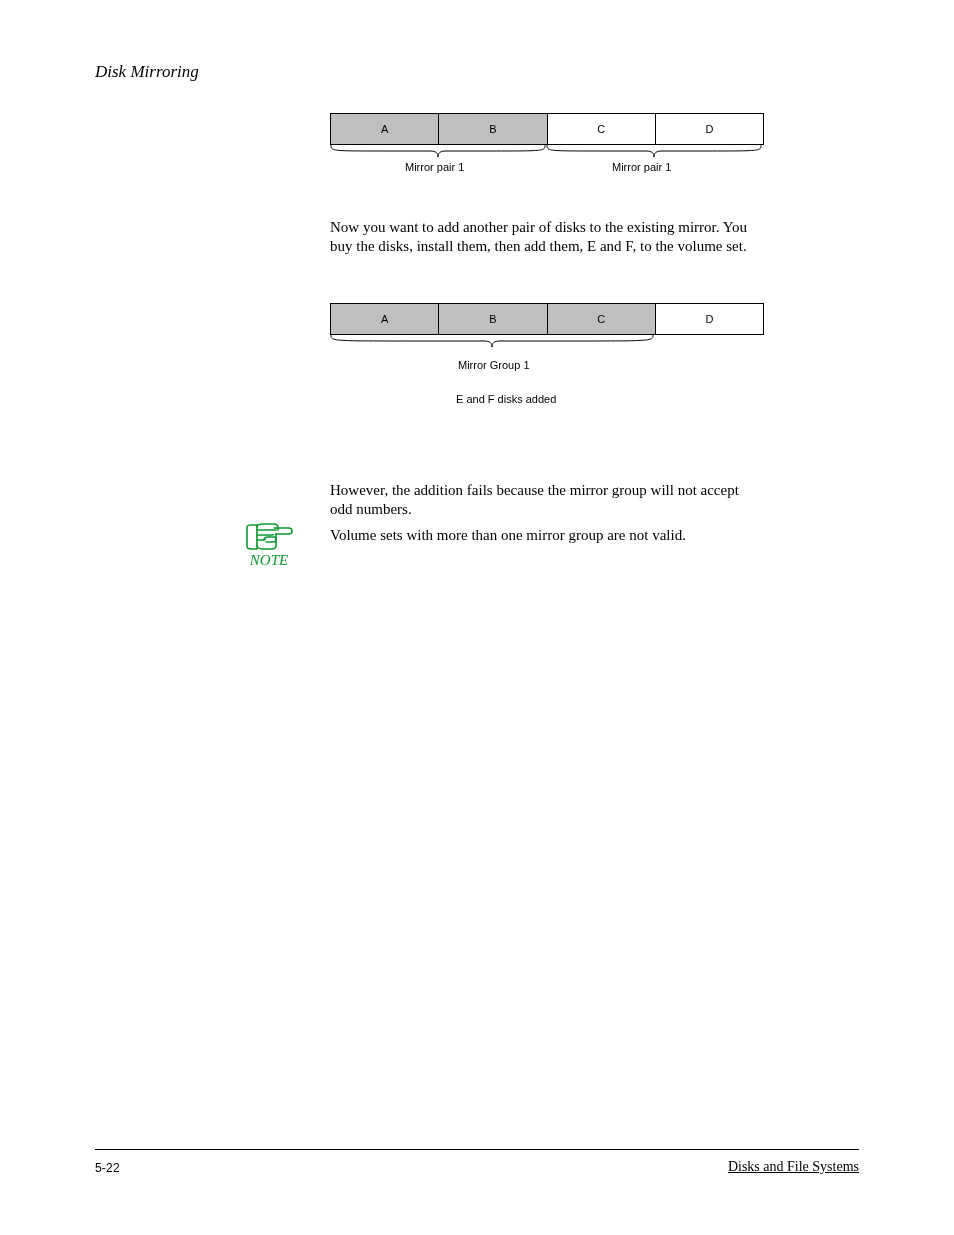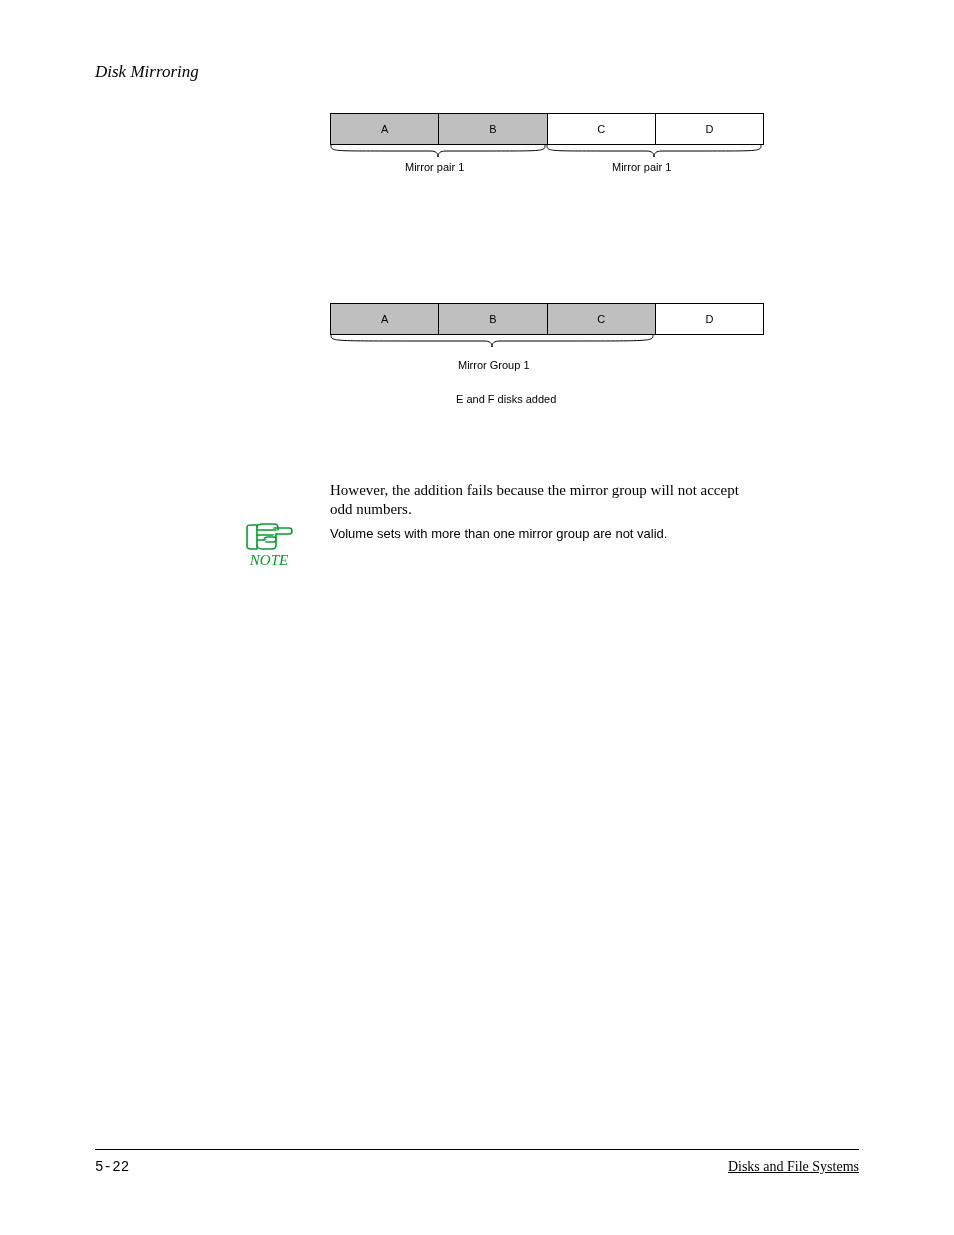--- a/index.html
+++ b/index.html
@@ -91,37 +91,37 @@
     width: 50px;
     color: #0c4a6e;
   }
   .note-icon svg { display: block; }
 
   .note-text {
     position: absolute;
     left: 330px;
     top: 526px;
     width: 435px;
-    font-size: 13px;
+    font-size: 15px;
     line-height: 1.28;
-    font-family: Liberation Sans, sans-serif;
+    font-family: Liberation Serif, serif;
   }
   .footer-bar {
     position: absolute;
     bottom: 85px;
     left: 95px;
     right: 95px;
     border-top: 1px solid #000;
   }
   .footer-left {
     position: absolute;
     bottom: 60px;
     left: 95px;
-    font-size: 14px;
-    font-family: Liberation Mono, monospace;
+    font-size: 12px;
+    font-family: Liberation Sans, sans-serif;
     letter-spacing: 0.2px;
   }
   .footer-right {
     position: absolute;
     bottom: 60px;
     right: 95px;
     font-size: 14px;
     font-family: 'Palatino Linotype', 'Book Antiqua', serif;
     text-decoration: underline;
   }
@@ -148,20 +148,21 @@
       <div class="brace" style="left:216px;">
         <svg width="216" height="14" viewBox="0 0 216 14">
           <path d="M1 1 C1 7 1 7 54 7 L100 7 C106 7 108 9 108 13 C108 9 110 7 116 7 L162 7 C215 7 215 7 215 1" fill="none" stroke="#000" stroke-width="1"></path>
         </svg>
       </div>
     </div>
     <div class="brace-label l1">Mirror pair 1</div>
     <div class="brace-label l2">Mirror pair 1</div>
   </div>
 
+  <div class="para para-1">Now you want to add another pair of disks to the existing mirror. You buy the disks, install them, then add them, E and F, to the volume set.</div>
 
   <div class="diagram diagram-2">
     <div class="boxes">
       <div class="box shaded">A</div>
       <div class="box shaded">B</div>
       <div class="box shaded">C</div>
       <div class="box">D</div>
     </div>
     <div class="brace-row">
       <div class="brace" style="left:0;">

